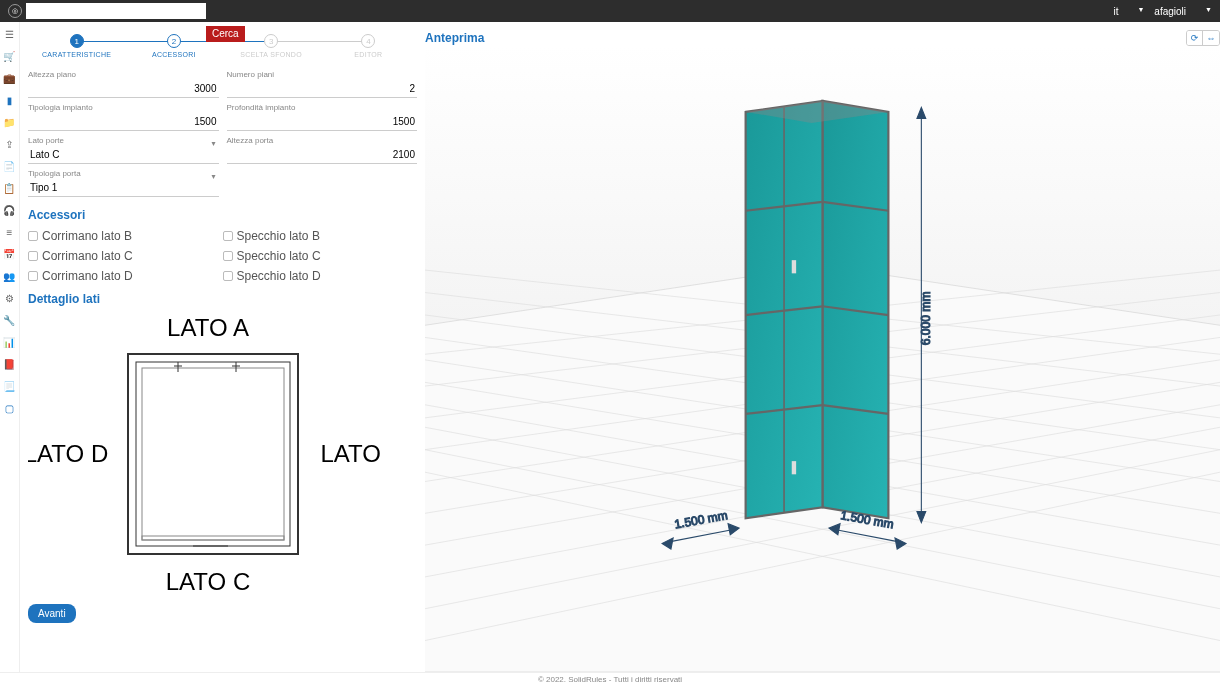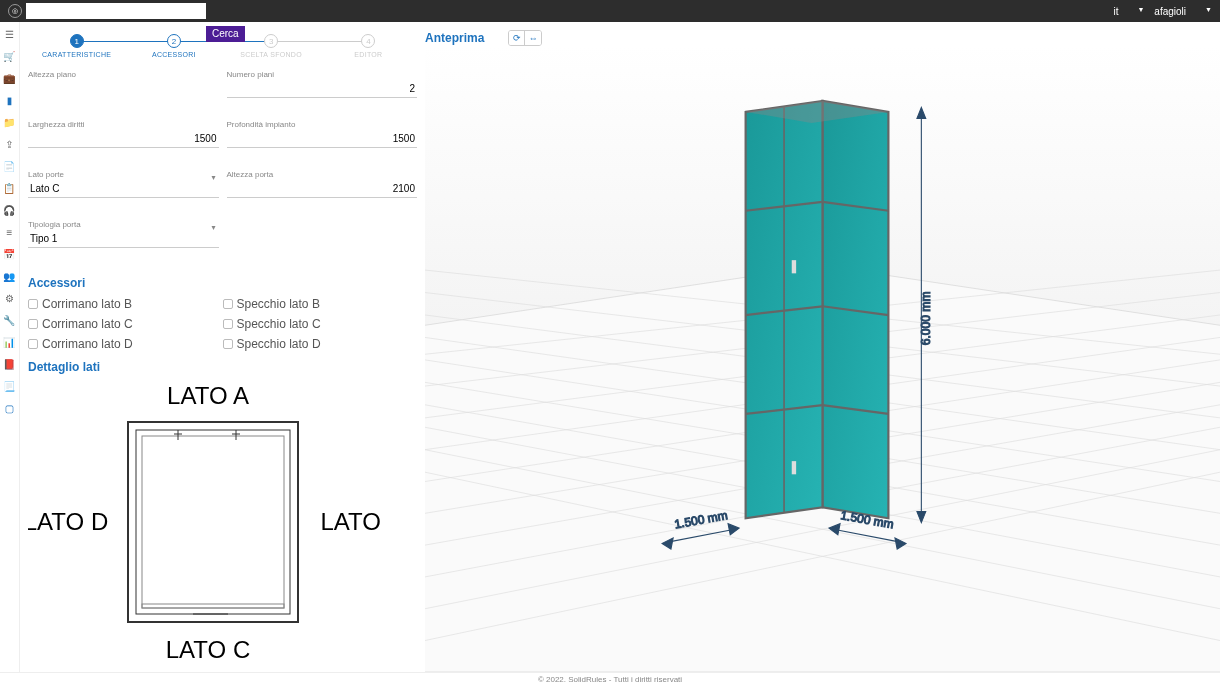--- a/index.html
+++ b/index.html
@@ -2,21 +2,21 @@
 <html><head>
 <meta charset="utf-8">
 <style>
 * { box-sizing: border-box; margin: 0; padding: 0; font-family: Arial, Helvetica, sans-serif; }
 body { font-size: 10px; color: #333; background: #fff; overflow: hidden; }
 
 header { background: #2d2d2d; height: 22px; display: flex; align-items: center; padding: 0 8px; color: #fff; }
 .logo { width: 14px; height: 14px; border: 1px solid #999; border-radius: 50%; margin-right: 4px; display:flex; align-items:center; justify-content:center; font-size:7px;}
 .search-wrap { display: flex; align-items: center; }
 .search-input { height: 16px; width: 180px; border: none; padding: 0 4px; font-size: 10px; }
-.search-btn { height: 16px; background: #4c1d95; color: #fff; border: none; padding: 0 6px; font-size: 10px; cursor: pointer; margin-top: 45px; }
+.search-btn { height: 16px; background: #b91c1c; color: #fff; border: none; padding: 0 6px; font-size: 10px; cursor: pointer; margin-top: 45px; }
 .header-right { margin-left: auto; display: flex; align-items: center; gap: 10px; font-size: 10px; }
 .hdr-item { display: flex; align-items: flex-start; gap: 19px; cursor: pointer; }
 .caret { font-size: 7px; }
 
 .app-body { display: flex; height: calc(100vh - 22px - 14px); }
 
 .left-rail { width: 20px; background: #fff; border-right: 1px solid #eee; display: flex; flex-direction: column; align-items: center; padding-top: 6px; gap: 10px; }
 .rail-icon { width: 12px; height: 12px; color: #666; cursor: pointer; display:flex; align-items:center; justify-content:center; }
 .rail-icon.active { color: #1e73be; }
 
@@ -30,39 +30,39 @@
 .step.disabled .step-circle { border-color:#ccc; color:#ccc;}
 .step-label { font-size: 7px; text-transform: uppercase; color: #1e73be; letter-spacing:0.3px;}
 .step.disabled .step-label { color:#ccc;}
 .step-line { position: absolute; top: 7px; left: 50%; width: 100%; height: 1px; background: #1e73be; z-index: -1; }
 .step:last-child .step-line { display:none;}
 .step.disabled .step-line { background:#ccc;}
 
 h4.section-title { color: #1e73be; font-size: 12px; font-weight: 600; margin: 6px 0 4px; }
 
 .form-grid { display: flex; flex-wrap: wrap; gap: 0 8px; }
-.field { margin-bottom: 22px; }
+.field { margin-bottom: 5px; }
 .field.half { width: calc(50% - 4px); }
 .field-label { font-size: 8px; color: #888; display: block; margin-bottom: 1px; }
 .field-input { width: 100%; height: 18px; border: none; border-bottom: 1px solid #ccc; padding: 0 2px; font-size: 10px; text-align: right; background:transparent;}
 .field-input.left { text-align: left; }
 .sel-wrap { position: relative; }
 .sel-caret { position: absolute; right: 3px; top: 3px; font-size: 8px; color:#888; pointer-events:none;}
 
 .check-grid { display: flex; flex-wrap: wrap; }
 .check-col { width: 50%; }
 .check-item { display: flex; align-items: center; gap: 4px; padding: 3px 0; font-size: 12px; color:#555;}
 .check-box { width: 10px; height: 10px; border: 1px solid #bbb; border-radius: 2px; cursor: pointer; }
 
 .plan-diagram { display:flex; justify-content:flex-start; padding:4px 0 10px;}
 .plan-svg { width: 360px; height: 280px; }
 
 .next-btn { background: #1e73be; color: #fff; border: none; border-radius: 8px; padding: 4px 10px; font-size: 10px; cursor: pointer; }
 
-.preview-header { display:flex; align-items:center; gap:20px;}
+.preview-header { display:flex; align-items:center; gap:10px;justify-content:space-between;}
 .btn-group { display: inline-flex; border: 1px solid #ccc; border-radius: 3px; overflow:hidden; margin-left:4px;}
 .btn-group button { width: 16px; height: 14px; background: #fff; border: none; border-right: 1px solid #ccc; font-size: 9px; cursor: pointer; display:flex; align-items:center; justify-content:center; color:#1e73be;}
 .btn-group button:last-child { border-right:none; }
 
 .viewport { flex: 1; position: relative; overflow: hidden; }
 
 footer { height: 14px; text-align: center; font-size: 8px; color: #888; line-height: 14px; border-top: 1px solid #eee; }
 
 .dim-label { font-family: Arial; font-size: 11px; fill:#333; }
 </style>
@@ -128,27 +128,28 @@
       </div>
       <div class="step disabled">
         <div class="step-circle">4</div>
         <div class="step-label">EDITOR</div>
       </div>
     </div>
 
     <div class="form-grid">
       <div class="field half">
         <label class="field-label">Altezza piano</label>
+        <input class="field-input" value="3000" style="">
       </div>
       <div class="field half">
         <label class="field-label">Numero piani</label>
         <input class="field-input" value="2" style="">
       </div>
       <div class="field half">
-        <label class="field-label">Larghezza diritti</label>
+        <label class="field-label">Tipologia impianto</label>
         <input class="field-input" value="1500" style="">
       </div>
       <div class="field half">
         <label class="field-label">Profondità impianto</label>
         <input class="field-input" value="1500" style="">
       </div>
       <div class="field half sel-wrap">
         <label class="field-label">Lato porte</label>
         <input class="field-input left" value="Lato C" style="">
         <span class="sel-caret">▾</span>

